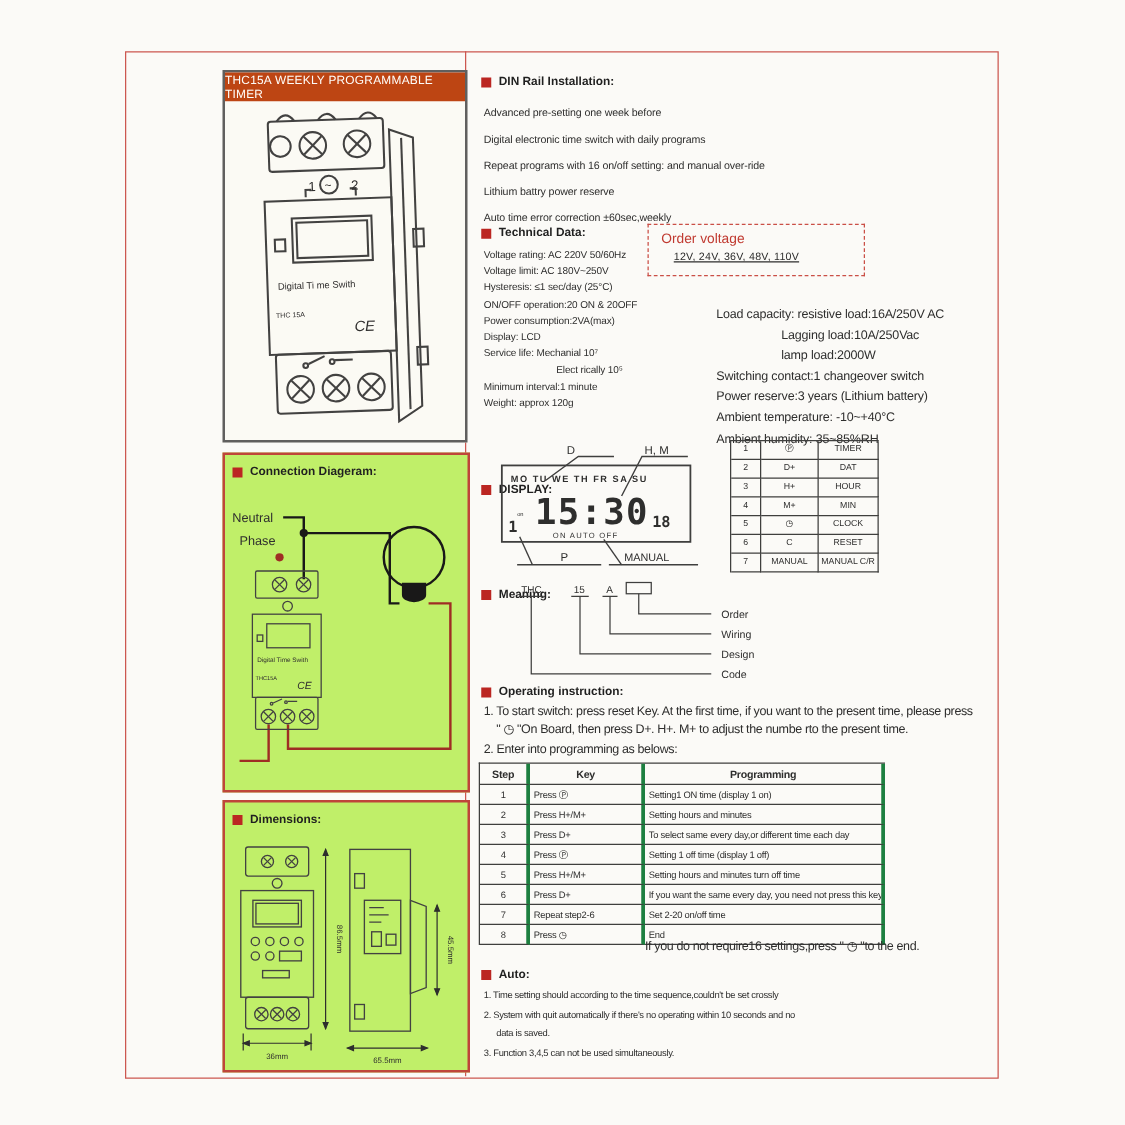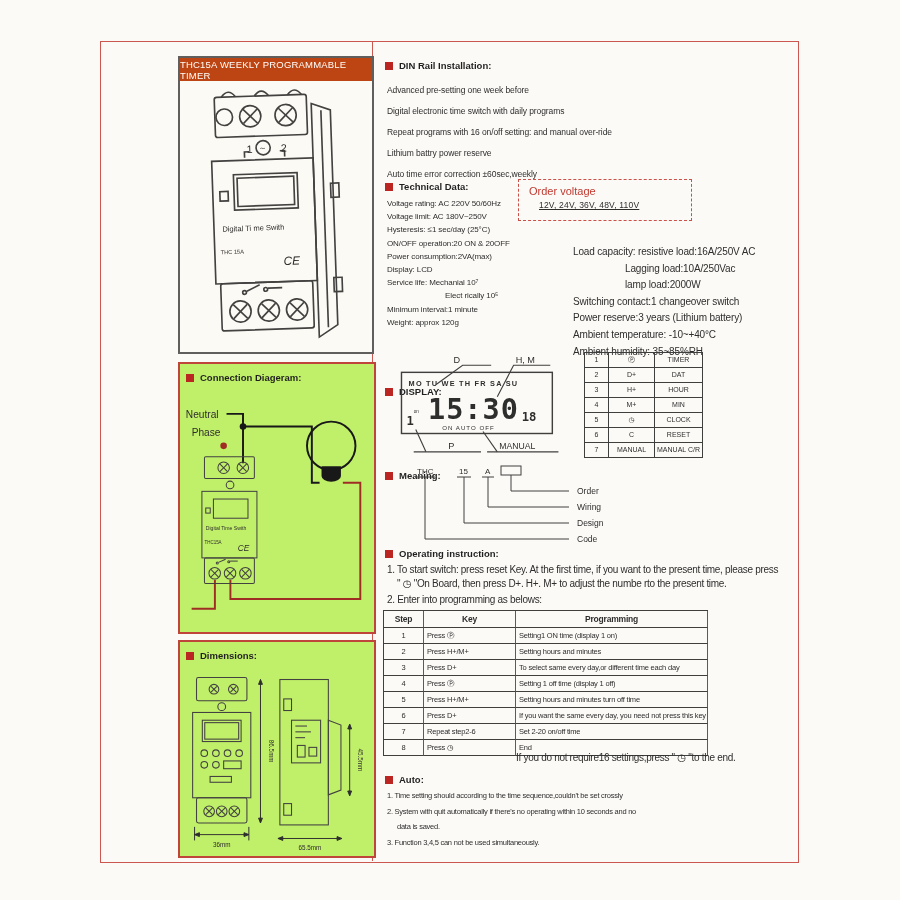--- a/index.html
+++ b/index.html
@@ -31,21 +31,21 @@
   .orderbox .ov{font-size:8.5px;margin-left:20px;letter-spacing:.2px;text-decoration:underline;}
   
   .dtable{position:absolute;left:584px;top:352px;display:grid;grid-template-columns:24px 46px 48px;
           border-top:1px solid #3c3c3c;border-left:1px solid #3c3c3c;font-size:7px;}
   .dtable span{border-right:1px solid #3c3c3c;border-bottom:1px solid #3c3c3c;height:14px;line-height:14px;
                text-align:center;white-space:nowrap;overflow:hidden;}
   
   .op-line{font-size:10px;letter-spacing:-.3px;white-space:nowrap;}
   .otable{position:absolute;left:383px;top:610px;display:grid;grid-template-columns:40px 92px 192px;
           border-top:1px solid #3c3c3c;border-left:1px solid #3c3c3c;font-size:7.5px;letter-spacing:-.2px;}
-  .otable span{border-right:1px solid #15803d;border-bottom:1px solid #3c3c3c;height:15px;line-height:15px;
+  .otable span{border-right:3px solid #15803d;border-bottom:1px solid #3c3c3c;height:15px;line-height:15px;
                white-space:nowrap;overflow:hidden;padding:0 3px;}
   .otable .hd{font-weight:bold;font-size:8.5px;text-align:center;height:16px;line-height:16px;}
   .otable .c{text-align:center;}
   .note-line{font-size:7.5px;line-height:15.5px;letter-spacing:-.25px;white-space:nowrap;}
   .note-line.ind{padding-left:10px;}
   svg text{font-family:"Liberation Sans","DejaVu Sans",sans-serif;fill:#2b2b2b;stroke:none;}
   svg .mono{font-family:"DejaVu Sans Mono",monospace;font-weight:bold;}
 </style>
 </head>
 <body>

